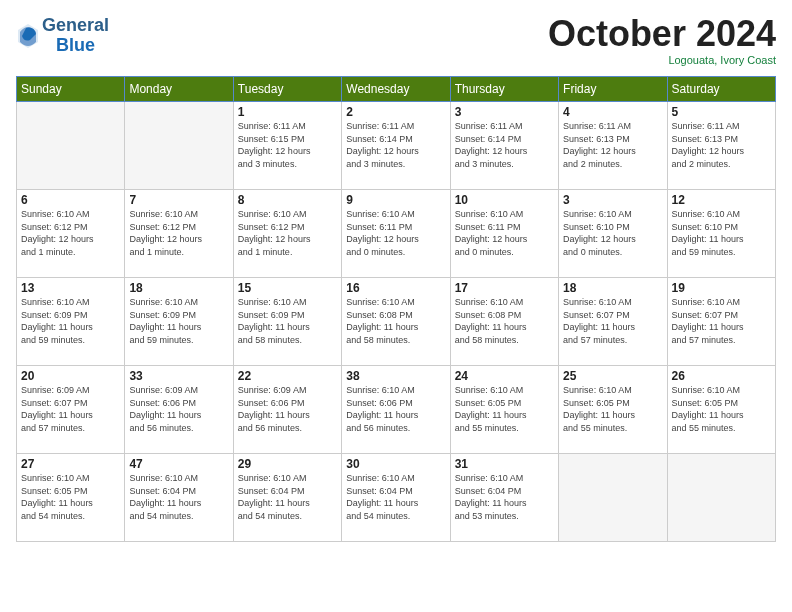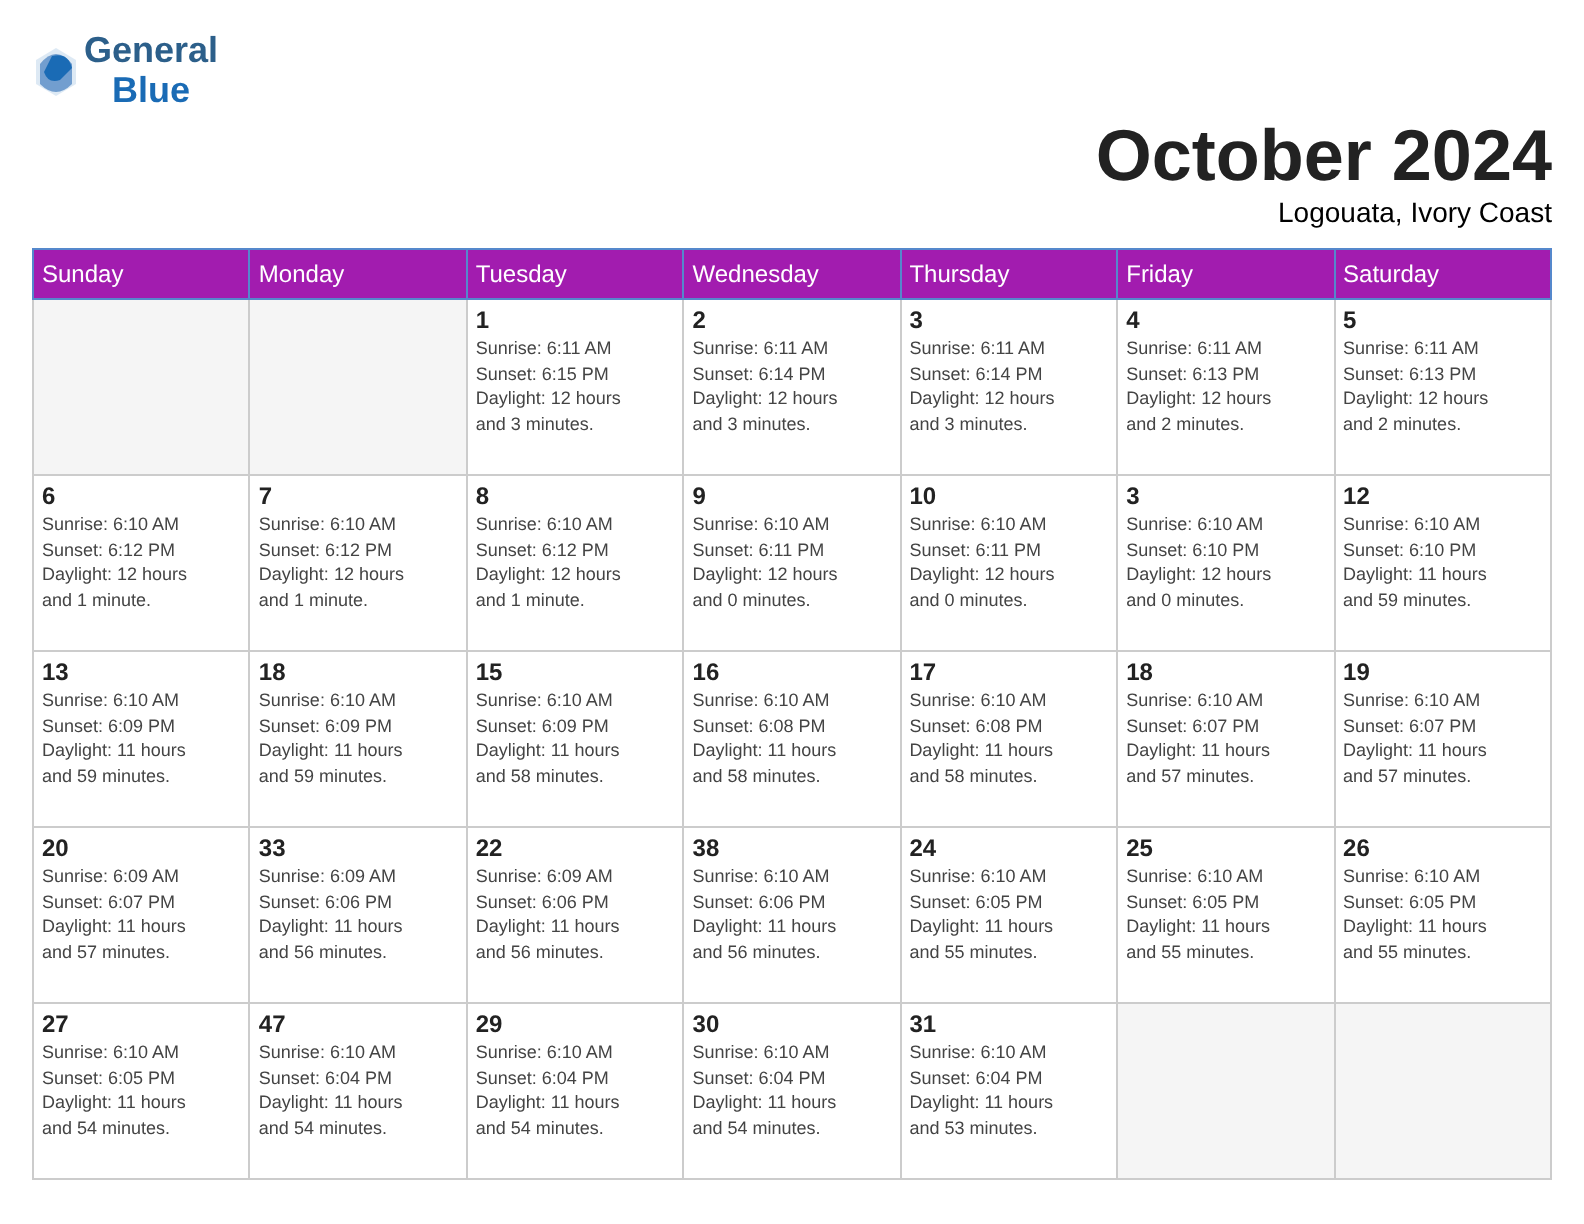--- a/index.html
+++ b/index.html
@@ -41,36 +41,35 @@
       margin-right: 2px;
     }
     .title-area {
       text-align: right;
     }
     .month-title {
       font-size: 36px;
       font-weight: bold;
       color: #222;
       line-height: 1;
-      margin-top: 44px;
     }
     .subtitle {
-      font-size: 14px;
-      color: #000000;
+      font-size: 11px;
+      color: #15803d;
       margin-top: 2px;
     }
     .calendar {
       flex: 1;
       border: 1px solid #ccc;
       border-collapse: collapse;
       width: 100%;
       table-layout: fixed;
     }
     .calendar th {
-      background: #a21caf;
+      background: #4d7c0f;
       color: #fff;
       font-size: 12px;
       padding: 5px 4px;
       text-align: left;
       border: 1px solid #5588cc;
       font-weight: normal;
     }
     .calendar td {
       border: 1px solid #ccc;
       vertical-align: top;

